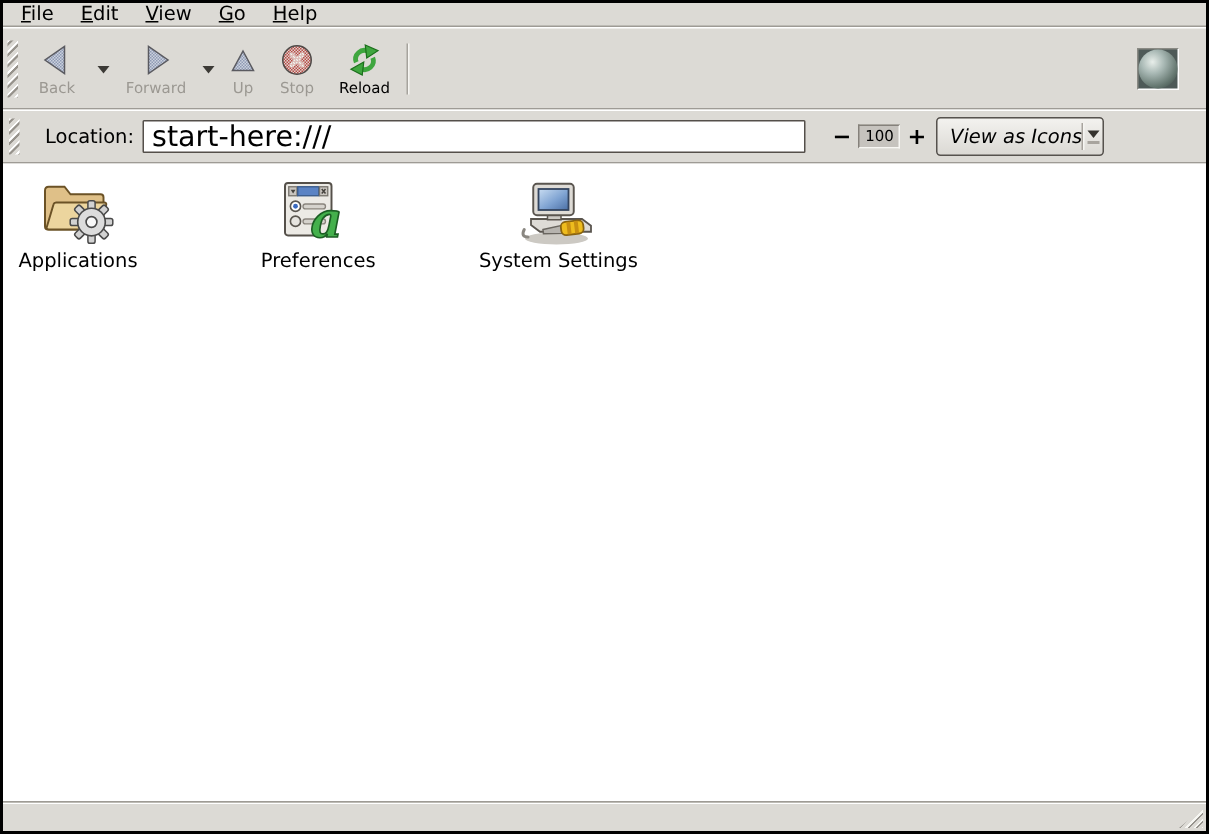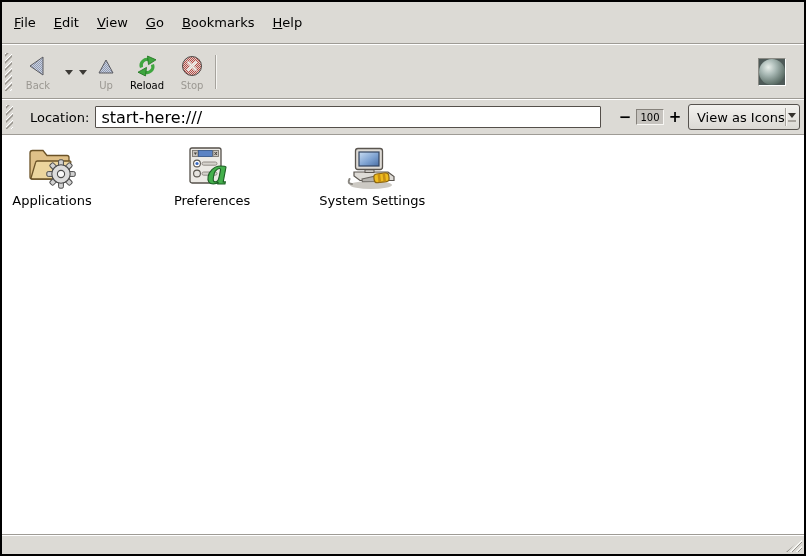--- a/index.html
+++ b/index.html
@@ -8,21 +8,21 @@
 
   .window {
     width:806px; height:556px;
     border:2px solid #000;
     background:#dcdad5;
     display:flex; flex-direction:column;
     overflow:hidden;
   }
 
   
-  .menubar { height:41px; display:flex; align-items:center; padding-left:3px; flex:none; }
+  .menubar { height:15px; display:flex; align-items:center; padding-left:3px; flex:none; }
   .menu-item { padding:3px 9px; cursor:default; }
   .menu-item .mn { text-decoration:underline; }
 
   .groove { height:2px; flex:none; border-top:1px solid #9e9b95; border-bottom:1px solid #ffffff; }
 
   
   .toolbar { height:53px; display:flex; align-items:center; flex:none; }
   .grip {
     width:7px; height:38px; margin-left:3px; margin-right:2px; flex:none;
     background:repeating-linear-gradient(135deg,#ffffff 0px,#ffffff 1px,#96928b 1.5px,#96928b 2.5px,#dcdad5 3px,#dcdad5 5px);
@@ -45,40 +45,40 @@
   .throbber-sphere {
     width:26px; height:26px; border-radius:50%;
     background:radial-gradient(circle at 36% 32%, #e8eeea 0%, #a8b8b4 32%, #64766f 68%, #2e3c38 100%);
   }
 
   
   .locationbar { height:34px; display:flex; align-items:center; flex:none;border-radius:17px; }
   .locationbar .grip { height:24px; margin-right:8px; margin-left:4px; }
   .loc-label { margin-left:9px; margin-right:6px; }
   .loc-input {
-    width:506px; height:22px; border:1px solid #544f4a; border-radius:1px;
+    width:442px; height:22px; border:1px solid #544f4a; border-radius:1px;
     background:#fff; font-family:"DejaVu Sans","Liberation Sans",sans-serif;
-    font-size:16px; padding:0 5px; outline:none;
+    font-size:19px; padding:0 5px; outline:none;
   }
   .zoom-group { display:flex; align-items:center; margin-left:17px; }
   .zoom-btn { width:14px; text-align:center; font-weight:bold; font-size:15px; line-height:14px; cursor:default; }
   .zoom-level {
     width:28px; height:16px; margin:0 4px;
     background:#c6c3be; font-size:10px;
     border-top:1px solid #85817b; border-left:1px solid #85817b;
     border-bottom:1px solid #f8f7f4; border-right:1px solid #f8f7f4;
     display:flex; align-items:center; justify-content:center;
   }
   .view-combo {
     margin-left:6px; margin-right:4px; width:112px; height:26px;
     border:1px solid #56524e; border-radius:3px;
     background:linear-gradient(#f3f2ef,#dbd9d4);
     display:flex; align-items:center; flex:none; cursor:default;
   }
-  .view-combo-label { flex:1; padding-left:8px; font-size:13px; white-space:nowrap; }
+  .view-combo-label { flex:1; padding-left:8px; font-size:13px; white-space:nowrap;font-style:italic; }
   .combo-arrow-box {
     width:17px; height:18px; display:flex; flex-direction:column; align-items:center; justify-content:center;
     border-left:1px solid #a8a49e; box-shadow:1px 0 0 #f6f5f2 inset;
   }
   .combo-arrow { width:0; height:0; border-left:4px solid transparent; border-right:4px solid transparent; border-top:5px solid #35322e; }
   .combo-dash { width:8px; height:2px; background:#a8a49e; margin-top:2px; }
 
   
   .content { flex:1; background:#ffffff; padding-top:9px; overflow:hidden; white-space:nowrap; }
   .icon-item { display:inline-flex; flex-direction:column; align-items:center; vertical-align:top; cursor:default; }
@@ -123,66 +123,71 @@
   </defs>
 </svg>
 
 <div class="window">
 
   <div class="menubar">
     <span class="menu-item"><span class="mn">F</span><span>ile</span></span>
     <span class="menu-item"><span class="mn">E</span><span>dit</span></span>
     <span class="menu-item"><span class="mn">V</span><span>iew</span></span>
     <span class="menu-item"><span class="mn">G</span><span>o</span></span>
-    <span class="menu-item"><span class="mn">B</span><span>ookmarks</span></span>
     <span class="menu-item"><span class="mn">H</span><span>elp</span></span>
   </div>
 
   <div class="groove"></div>
 
   <div class="toolbar">
     <div class="grip"></div>
 
     <div class="tb-btn disabled" style="width:48px">
       <svg class="tb-icon" width="24" height="24">
         <polygon points="17,3 17,21 4,12" fill="url(#stipBlue)" stroke="#5a5a60" stroke-width="1"></polygon>
       </svg>
       <span class="tb-label">Back</span>
     </div>
     <div class="tb-chev">
         <span class="chev"></span>
       </div>
 
+    <div class="tb-btn disabled" style="width:56px">
+      <svg class="tb-icon" width="24" height="24">
+        <polygon points="7,3 7,21 20,12" fill="url(#stipBlue)" stroke="#5a5a60" stroke-width="1"></polygon>
+      </svg>
+      <span class="tb-label">Forward</span>
+    </div>
     <div class="tb-chev">
         <span class="chev"></span>
       </div>
 
     <div class="tb-btn disabled" style="width:32px">
       <svg class="tb-icon" width="24" height="24">
         <polygon points="12,6 19,19 5,19" fill="url(#stipBlue)" stroke="#5a5a60" stroke-width="1"></polygon>
       </svg>
       <span class="tb-label">Up</span>
+    </div>
+
+    <div class="tb-btn disabled" style="width:40px">
+      <svg class="tb-icon" width="24" height="24">
+        <circle cx="12" cy="12" r="9.5" fill="url(#stipRed)" stroke="#4e4a48" stroke-width="1"></circle>
+        <path d="M8.5,8.5 L15.5,15.5 M15.5,8.5 L8.5,15.5" stroke="url(#stipWhite)" stroke-width="3" stroke-linecap="round" fill="none"></path>
+      </svg>
+      <span class="tb-label">Stop</span>
     </div>
 
     <div class="tb-btn" style="width:50px">
       <svg class="tb-icon" width="24" height="24">
         <path d="M6.5,13.5 A5.8,5.8 0 0 1 14.5,6.2" stroke="#3fa63f" stroke-width="3.2" fill="none"></path>
         <polygon points="12.5,2 21,5.8 13.5,10.6" fill="#3fa63f" stroke="#1c701c" stroke-width="0.8"></polygon>
         <path d="M17.5,10.5 A5.8,5.8 0 0 1 9.5,17.8" stroke="#3fa63f" stroke-width="3.2" fill="none"></path>
         <polygon points="11.5,13.4 3,18.2 10.5,22" fill="#3fa63f" stroke="#1c701c" stroke-width="0.8"></polygon>
       </svg>
       <span class="tb-label">Reload</span>
-    </div>
-
-    <div class="tb-btn disabled" style="width:40px">
-      <svg class="tb-icon" width="24" height="24">
-        <circle cx="12" cy="12" r="9.5" fill="url(#stipRed)" stroke="#4e4a48" stroke-width="1"></circle>
-        <path d="M8.5,8.5 L15.5,15.5 M15.5,8.5 L8.5,15.5" stroke="url(#stipWhite)" stroke-width="3" stroke-linecap="round" fill="none"></path>
-      </svg>
-      <span class="tb-label">Stop</span>
     </div>
 
     <div class="tb-vsep"></div>
 
 
     <div class="tb-spacer"></div>
 
     <div class="throbber-frame">
       <div class="throbber-sphere"></div>
     </div>

